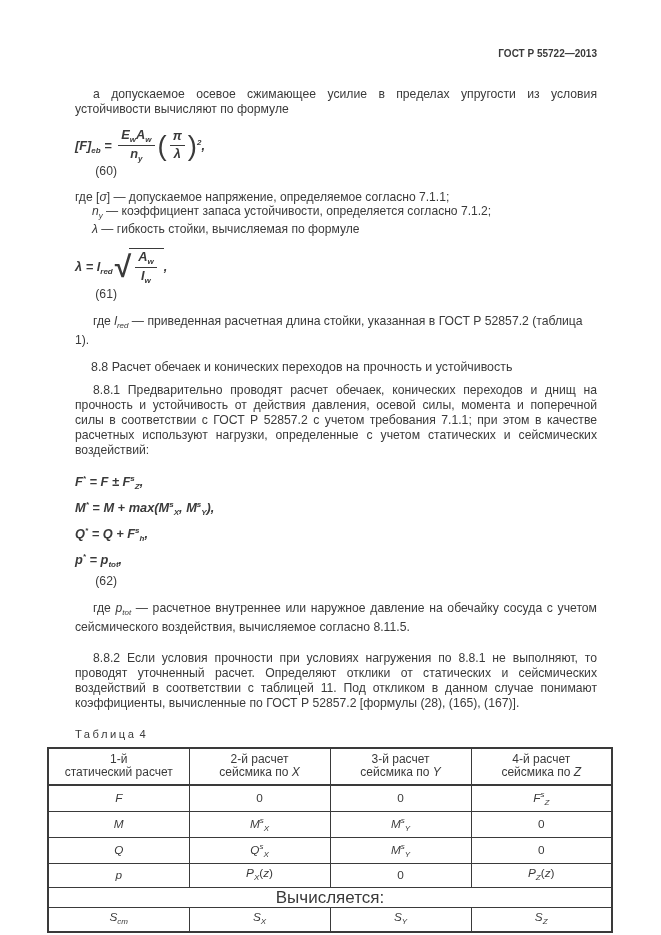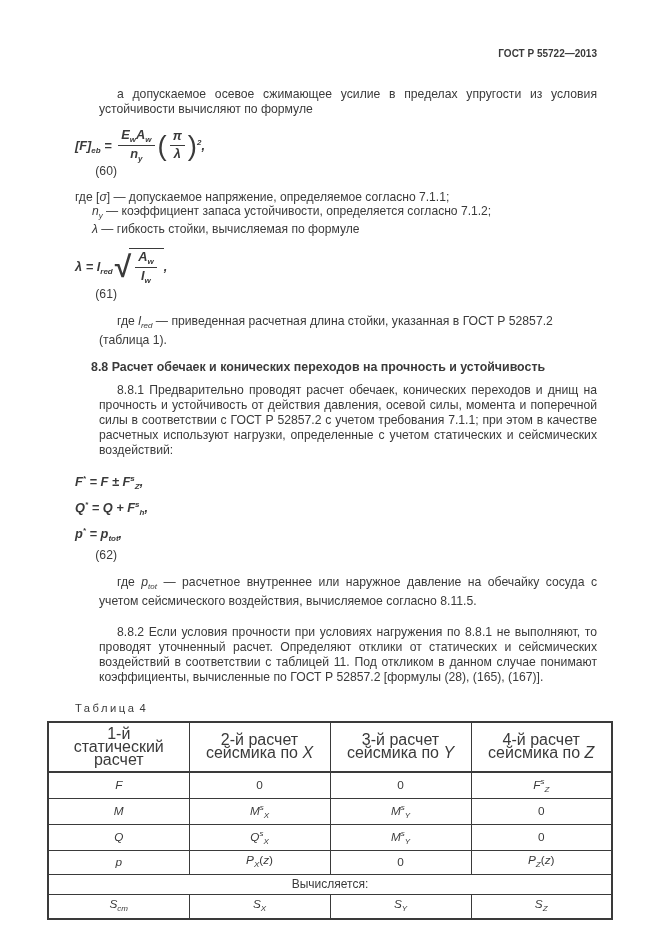--- a/index.html
+++ b/index.html
@@ -4,21 +4,21 @@
 <style>
   html,body{margin:0;padding:0;}
   body{
     width:661px;height:935px;overflow:hidden;background:#ffffff;
     color:#3a3a3a;font-family:"Liberation Sans",sans-serif;
     font-size:12.2px;line-height:15px;
   }
   .page{box-sizing:border-box;width:661px;height:935px;padding:46px 64px 0 75px;}
   .doc-header{text-align:right;font-weight:bold;font-size:10px;margin-bottom:26px;}
   .para{margin:0;}
-  .indent{text-indent:18px;margin-left:24px;}
+  .indent{text-indent:18px;}
   .justify{text-align:justify;}
   .mt8{margin-top:8px;} .mt16{margin-top:16px;}
 
   
   .formula-row{display:flex;align-items:flex-start;margin:12px 0;flex-direction:column;}
   .f-center{flex:1;display:flex;justify-content:center;}
   .f-number{width:42px;text-align:right;}
   .math{font-size:12.8px;line-height:1.25;}
   .mbold{font-weight:bold;font-style:italic;}
   .it{font-style:italic;}
@@ -32,33 +32,33 @@
   .bigp{font-size:215%;font-weight:normal;font-style:normal;line-height:0;vertical-align:middle;position:relative;top:-1px;}
   .sqrt{display:inline-flex;align-items:stretch;vertical-align:middle;margin-left:2px;}
   .sqrt .radical{display:flex;align-items:center;font-size:30px;line-height:1;font-style:normal;margin-right:-2px;}
   .sqrt .sqc{border-top:1.6px solid currentColor;display:flex;align-items:center;padding:2px 4px 0 3px;}
 
   
   .defs{margin:2px 0 4px;font-size:12.1px;line-height:13.6px;}
   .def-line{padding-left:17px;}
   .def-line:first-child{padding-left:0;}
 
-  .heading{font-size:12.4px;font-weight:bold;margin:12px 0 8px;text-indent:16px;}
+  .heading{font-size:12.4px;font-weight:normal;margin:12px 0 8px;text-indent:16px;}
 
   .f62-lines{display:inline-block;text-align:left;}
   .f62-line{line-height:18px;}
 
   
   .table-label{margin:16px 0 5px;font-size:11.2px;}
   .spaced{letter-spacing:2.5px;}
   table.t11{border-collapse:collapse;width:566px;margin-left:-28px;table-layout:fixed;border:2px solid #3a3a3a;}
   .t11 th,.t11 td{border:1.4px solid #3a3a3a;text-align:center;}
-  .t11 th{font-weight:normal;font-size:16px;line-height:13px;padding:4px 2px 5px;border-bottom-width:2px;}
+  .t11 th{font-weight:normal;font-size:12px;line-height:13px;padding:4px 2px 5px;border-bottom-width:2px;}
   .t11 td{font-size:11.8px;height:21px;padding:1px 2px;}
-  .t11 td.merged{font-size:12px;height:17px;}
+  .t11 td.merged{font-size:17px;height:17px;}
 </style>
 </head>
 <body>
 
 <div class="page">
 
   <div class="doc-header">ГОСТ Р 55722—2013</div>
 
   <p class="para indent justify">а допускаемое осевое сжимающее усилие в пределах упругости из условия устойчивости вычисляют по формуле</p>
 
@@ -99,20 +99,21 @@
   <p class="para indent mt8"><span>где </span><span class="it">l</span><sub>red</sub><span> — приведенная расчетная длина стойки, указанная в ГОСТ Р 52857.2 (таблица 1).</span></p>
 
   <div class="heading">8.8 Расчет обечаек и конических переходов на прочность и устойчивость</div>
 
   <p class="para indent justify">8.8.1 Предварительно проводят расчет обечаек, конических переходов и днищ на прочность и устойчивость от действия давления, осевой силы, момента и поперечной силы в соответствии с ГОСТ Р 52857.2 с учетом требования 7.1.1; при этом в качестве расчетных используют нагрузки, определенные с учетом статических и сейсмических воздействий:</p>
 
   <div class="formula-row">
     <div class="f-center">
       <div class="math mbold f62-lines">
           <div class="f62-line"><span class="it">F</span><sup>*</sup><span> = </span><span class="it">F</span><span> ± </span><span class="it">F</span><sup>s</sup><sub>Z</sub><span>,</span></div>
+          <div class="f62-line"><span class="it">M</span><sup>*</sup><span> = </span><span class="it">M</span><span> + max(</span><span class="it">M</span><sup>s</sup><sub>X</sub><span>, </span><span class="it">M</span><sup>s</sup><sub>Y</sub><span>),</span></div>
           <div class="f62-line"><span class="it">Q</span><sup>*</sup><span> = </span><span class="it">Q</span><span> + </span><span class="it">F</span><sup>s</sup><sub>h</sub><span>,</span></div>
           <div class="f62-line"><span class="it">p</span><sup>*</sup><span> = </span><span class="it">p</span><sub>tot</sub><span>,</span></div>
         </div>
     </div>
     <span class="f-number">(62)</span>
   </div>
 
   <p class="para indent justify mt8"><span>где </span><span class="it">p</span><sub>tot</sub><span> — расчетное внутреннее или наружное давление на обечайку сосуда с учетом сейсмического воздействия, вычисляемое согласно 8.11.5.</span></p>
 
   <p class="para indent justify mt16">8.8.2 Если условия прочности при условиях нагружения по 8.8.1 не выполняют, то проводят уточненный расчет. Определяют отклики от статических и сейсмических воздействий в соответствии с таблицей 11. Под откликом в данном случае понимают коэффициенты, вычисленные по ГОСТ Р 52857.2 [формулы (28), (165), (167)].</p>

